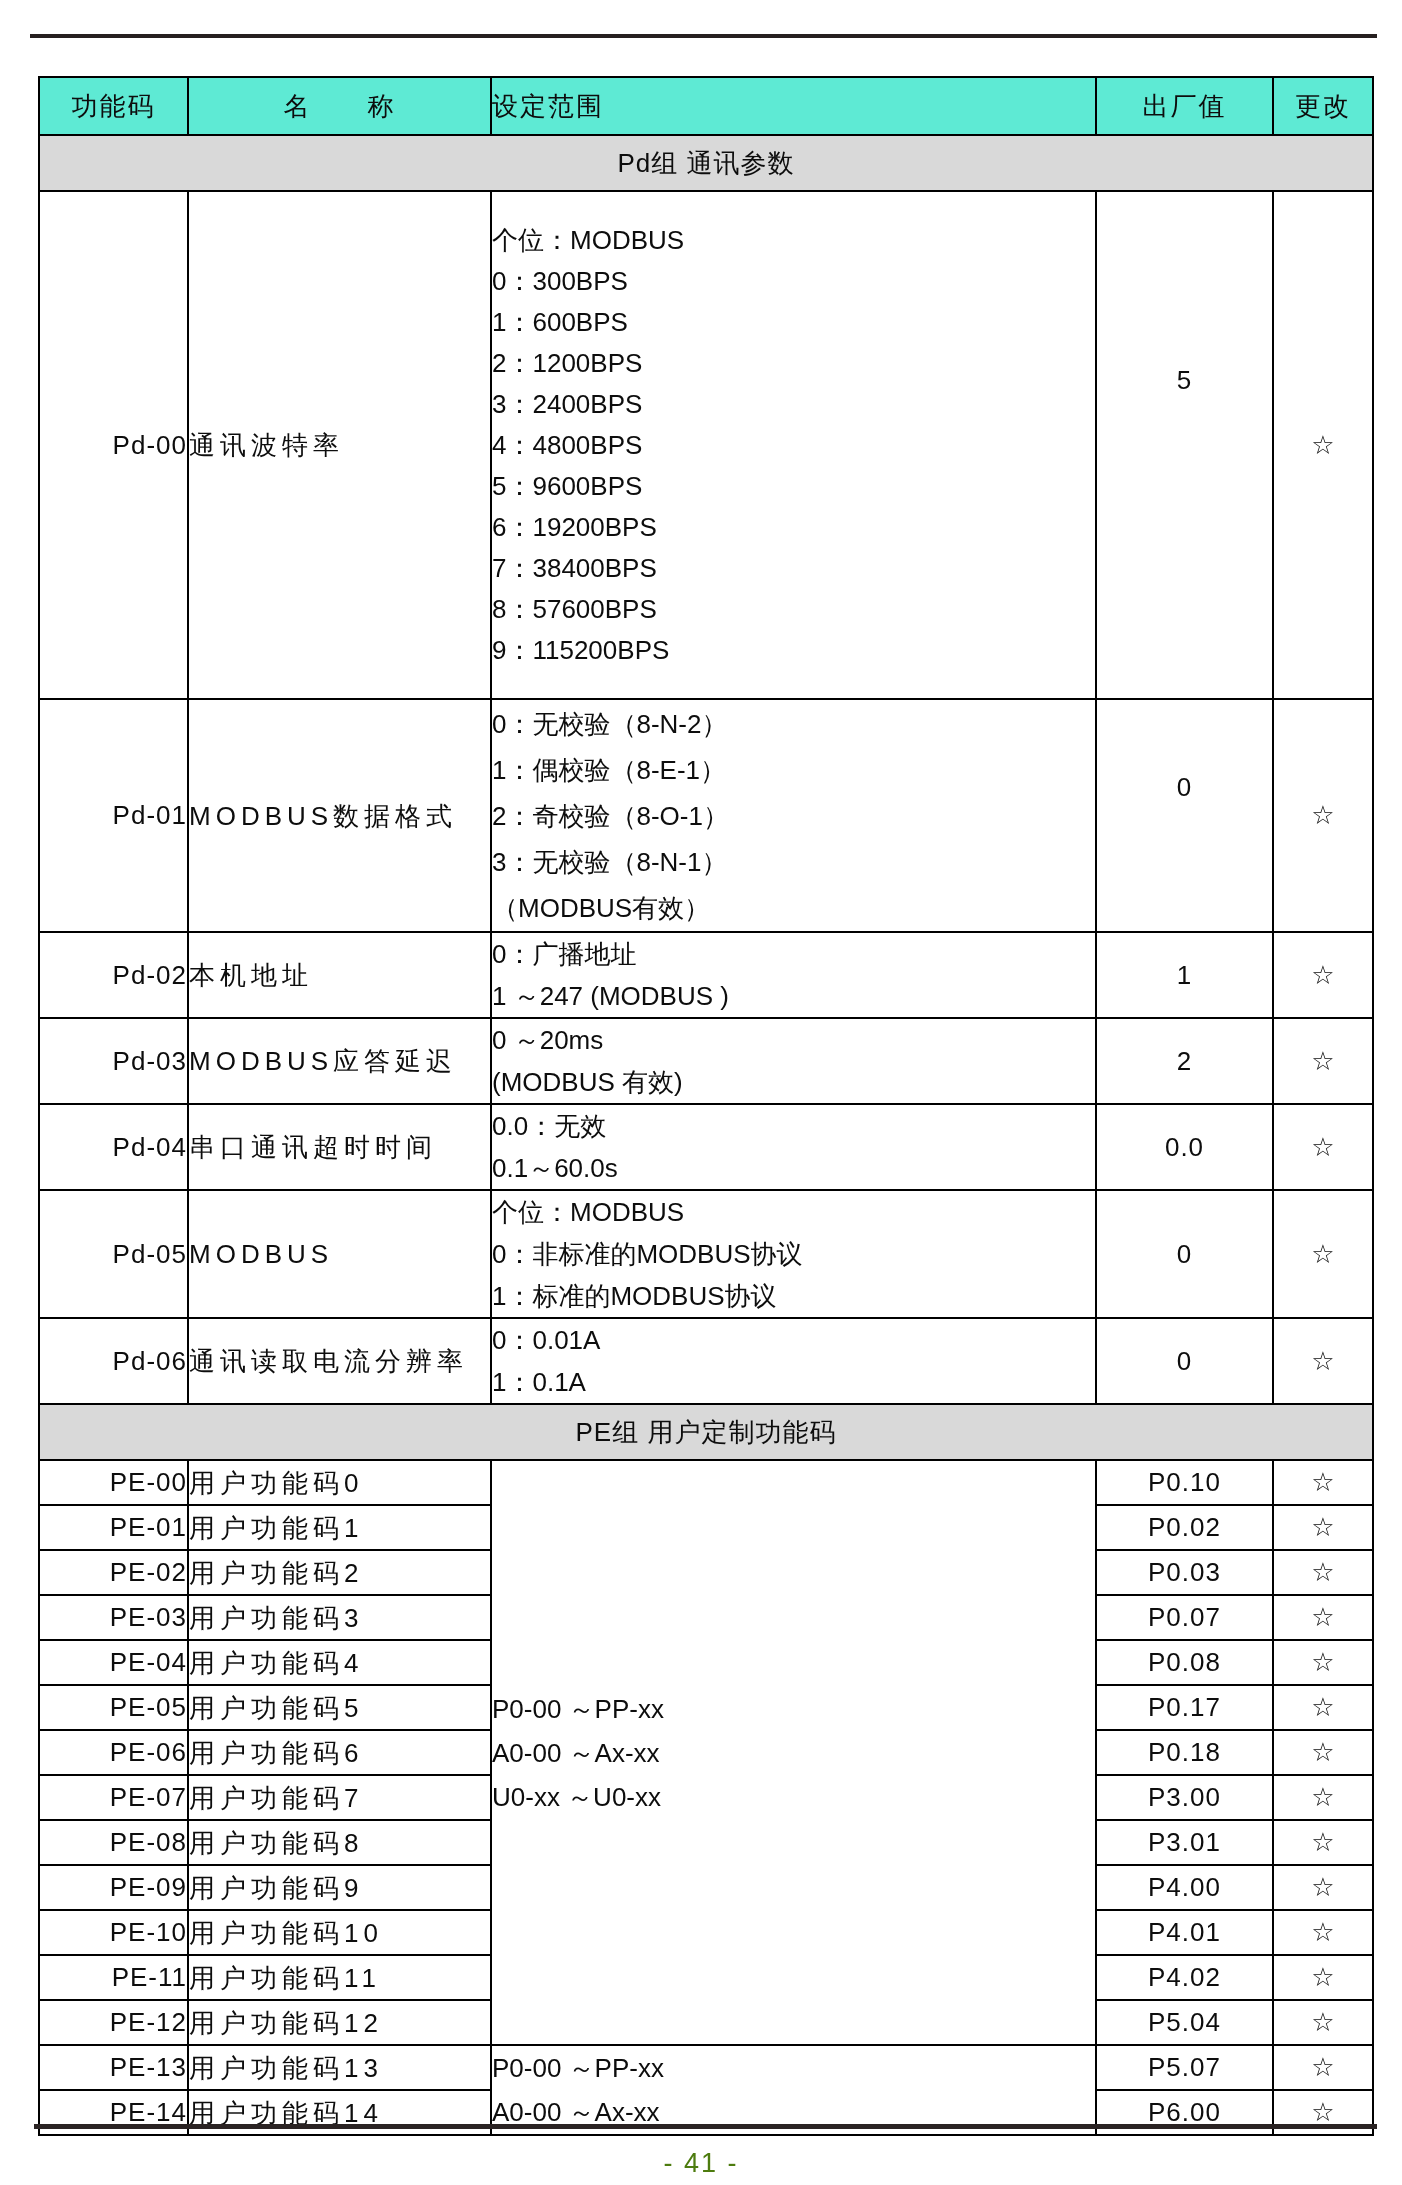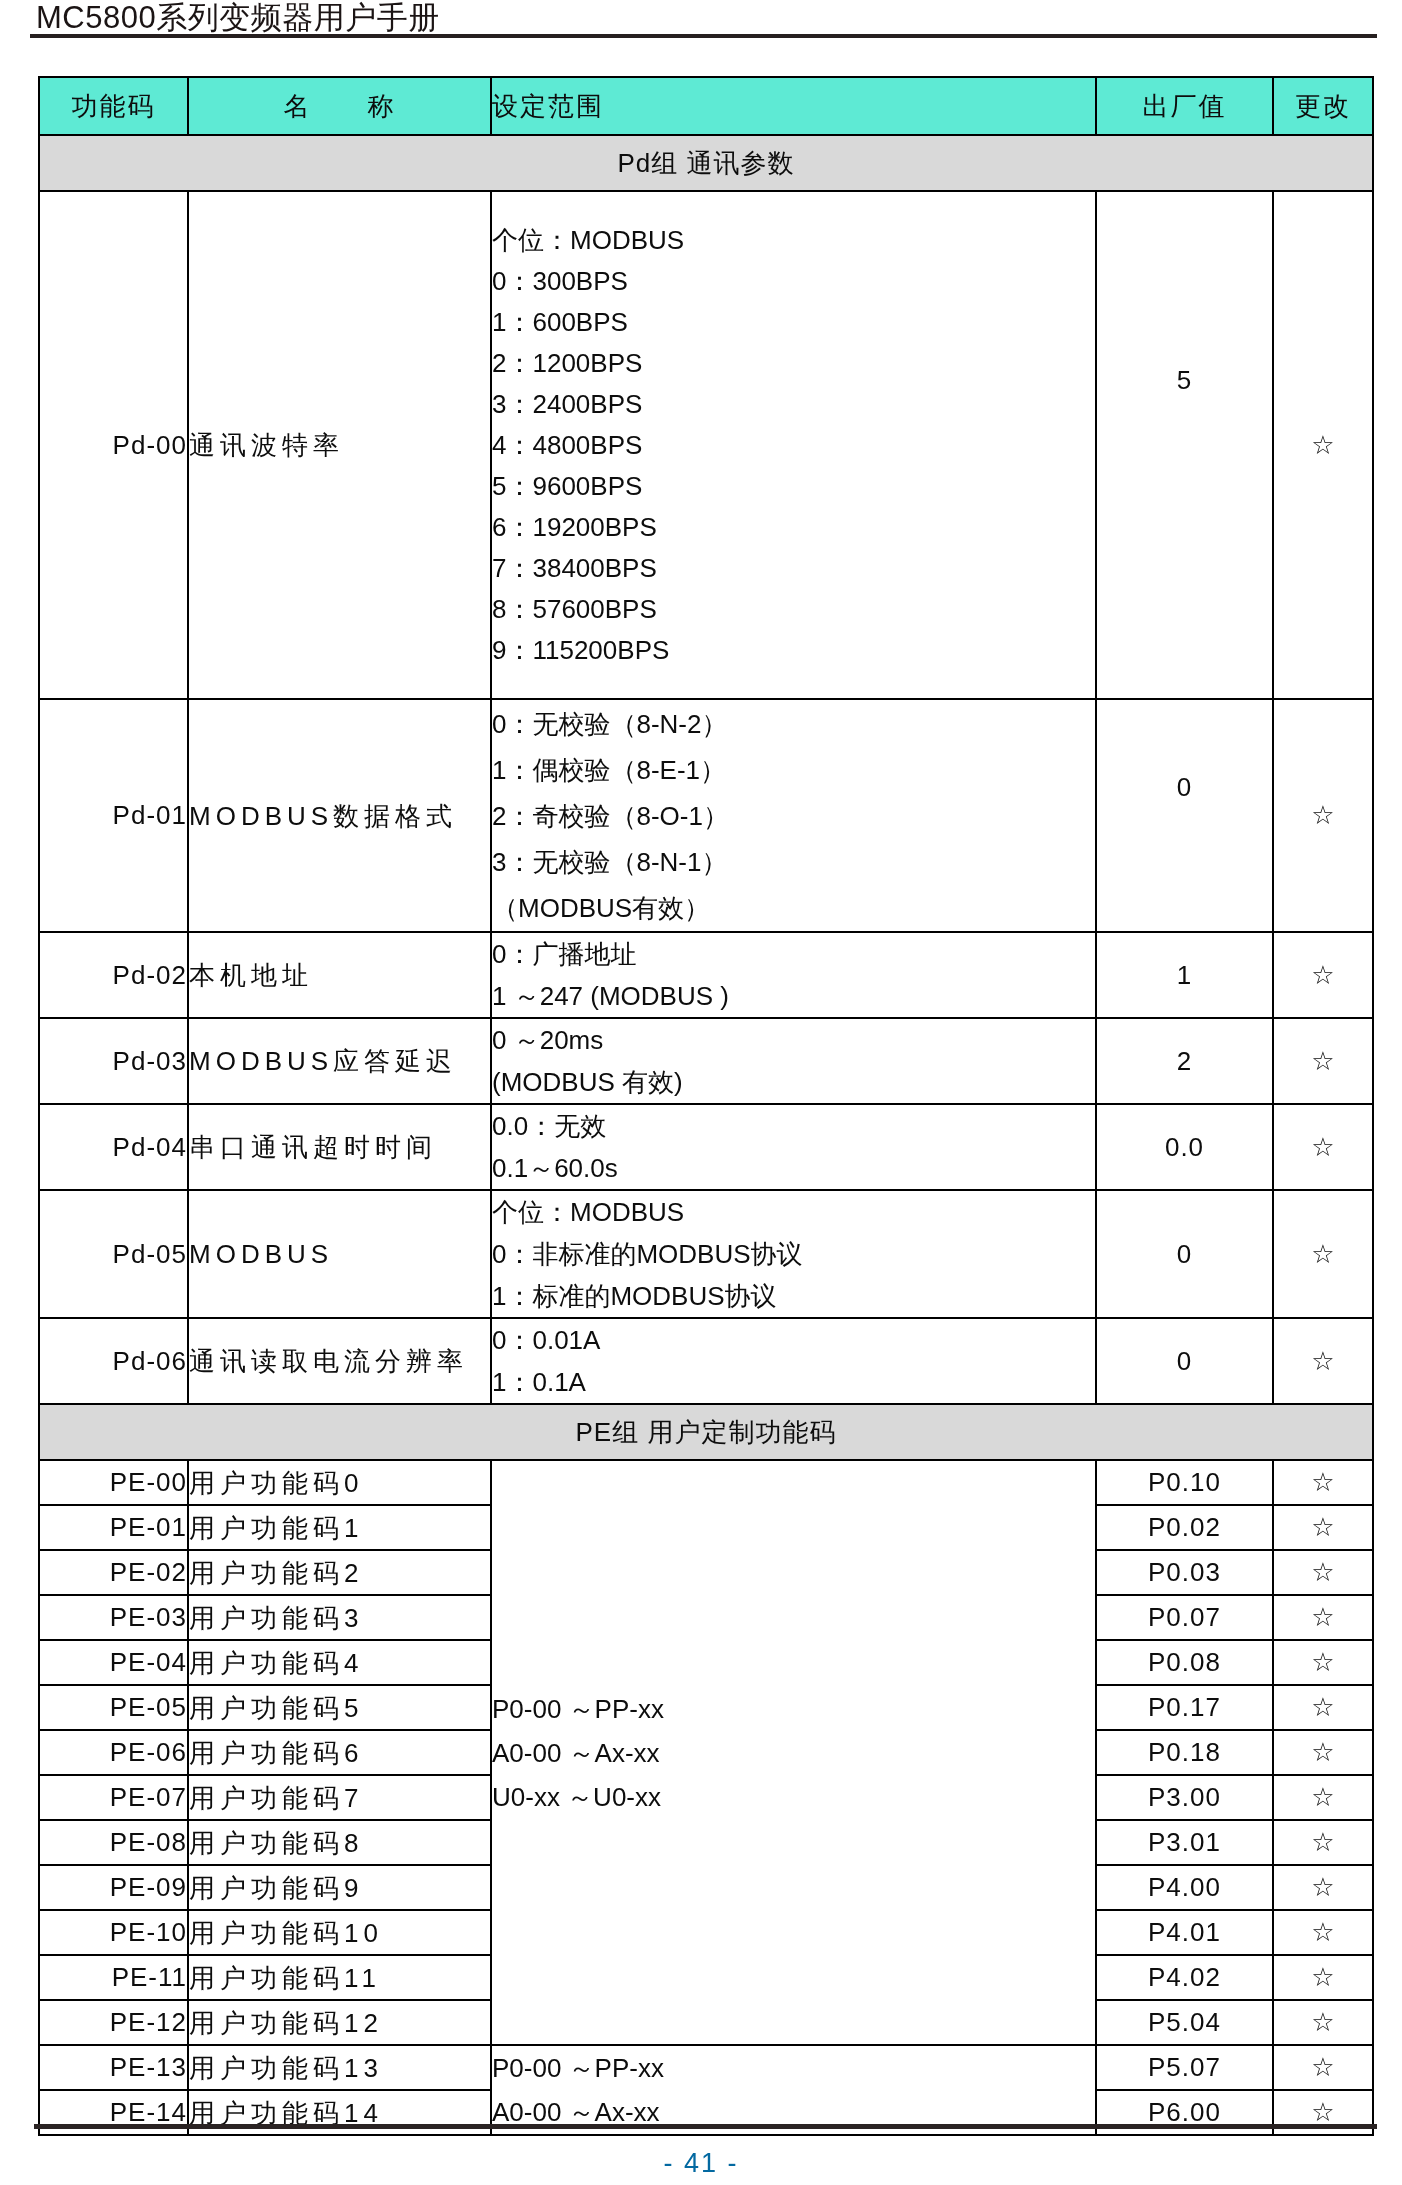--- a/index.html
+++ b/index.html
@@ -66,29 +66,28 @@
   tr.row-pd00 td.def { padding-bottom:130px; }
   tr.row-pd01 td.def { padding-bottom:56px; }
   td.mod { text-align:center; font-size:31px; color:#161616; }
 
   .footer-rule {
     position:absolute; left:34px; top:2124px;
     width:1343px; height:5px; background:#2a2323;
   }
   .page-number {
     position:absolute; left:0; top:2148px; width:1402px;
-    text-align:center; font-size:27px; color:#0369a1; letter-spacing:2px;
+    text-align:center; font-size:27px; color:#4d7c0f; letter-spacing:2px;
   }
 </style>
 </head>
 <body>
 
 <div class="page">
 
-  <div class="doc-title">MC5800系列变频器用户手册</div>
   <div class="title-rule"></div>
 
   <table class="param">
     <colgroup>
       <col style="width:149px">
         <col style="width:303px">
         <col style="width:605px">
         <col style="width:177px">
         <col style="width:100px">
     </colgroup>

